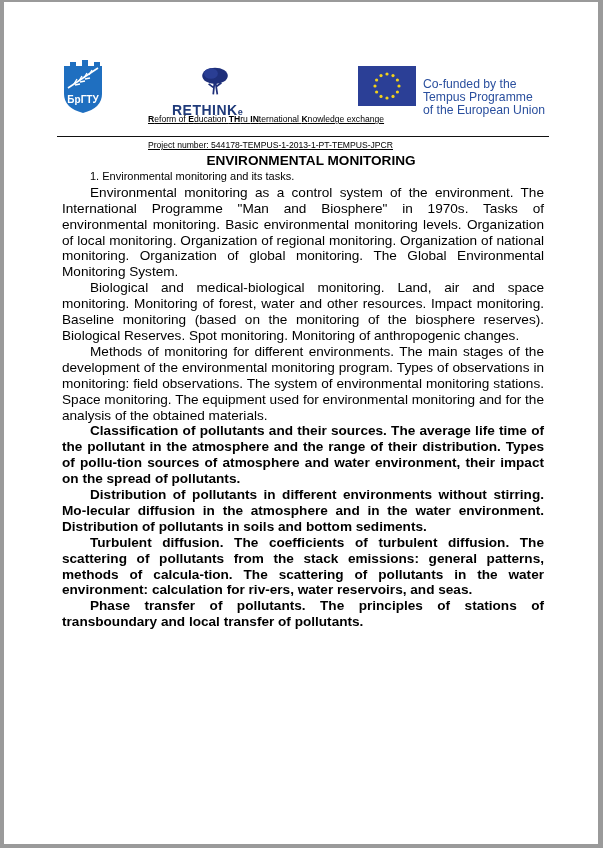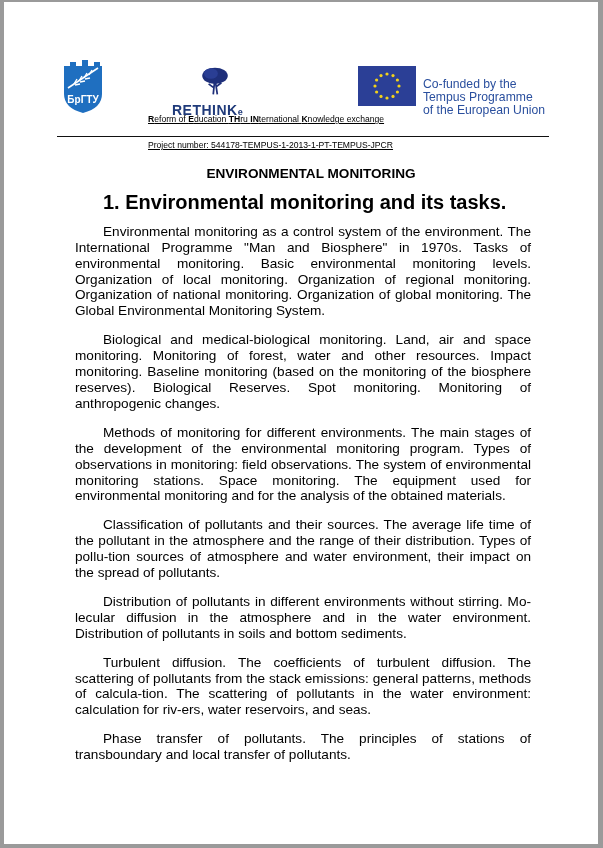--- a/index.html
+++ b/index.html
@@ -23,25 +23,25 @@
   }
   .header-lines {
     position:absolute; left:100px; width:420px; text-align:left; font-size:8.6px; color:#000; line-height:10px;text-decoration:underline;
   }
   .hl1 { top:114px; left:148px; width:300px;}
   .hl2 { top:140px; left:148px; width:300px;}
   .rule { position:absolute; left:57px; top:136px; width:492px; height:1px; background:#111; }
   .content {
     position:absolute; left:62px; top:153px; width:482px; font-size:13.6px; line-height:15.9px; color:#000;
   }
-  .content p { margin:13px; text-align:justify; }
+  .content p { margin:0; text-align:justify; }
   .title { text-align:center !important; font-weight:bold; padding-left:16px; }
-  .h { font-weight:bold; text-indent:28px; font-size:20px; }
+  .h { font-weight:normal; text-indent:28px; font-size:11px; }
   .ind { text-indent:28px; }
-  .left { text-align:left; }
+  .left { text-align:left;font-weight:bold; }
 </style>
 </head>
 <body>
 
 <div class="page"></div>
 
 <svg class="logo-brgtu" viewBox="0 0 46 56">
   <path d="M4 8 L10 8 L10 4 L16 4 L16 8 L22 8 L22 2 L28 2 L28 8 L34 8 L34 4 L40 4 L40 8 L42 8 L42 36 Q42 50 23 55 Q4 50 4 36 Z" fill="#1f6fc0"></path>
   <path d="M8 30 Q20 22 38 10" stroke="#fff" stroke-width="1.6" fill="none"></path>
   <path d="M14 26 l3 -5 M19 23 l3 -5 M24 20 l3 -5 M29 17 l3 -5 M15 27 l5 -1 M20 24 l5 -1 M25 21 l5 -1" stroke="#fff" stroke-width="1.4"></path>

